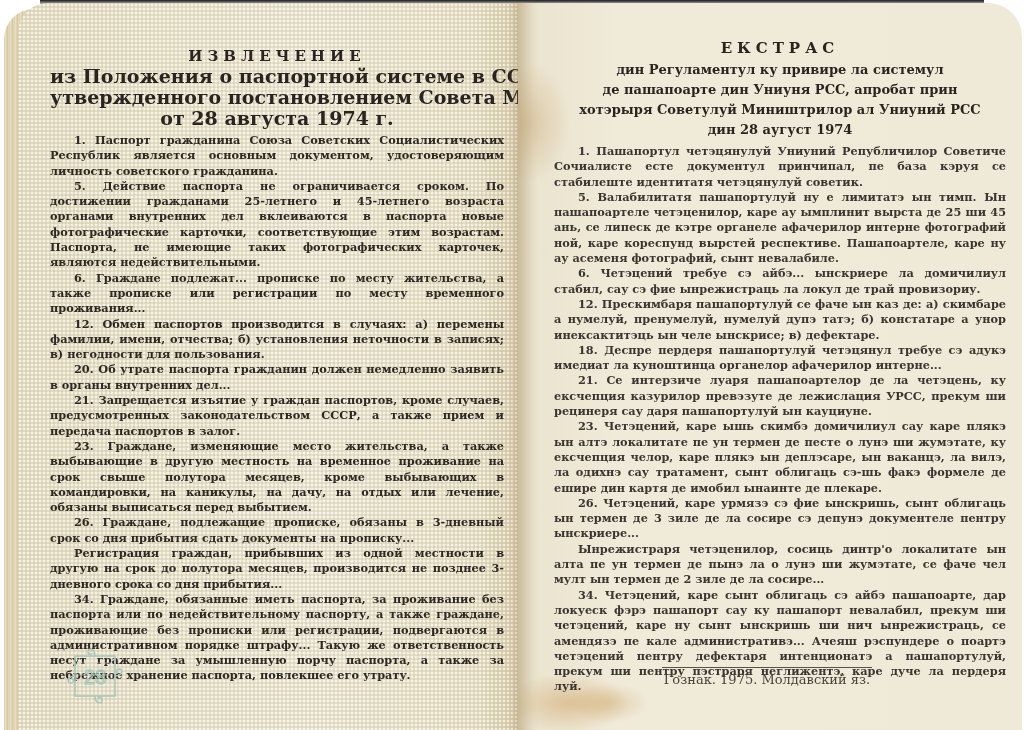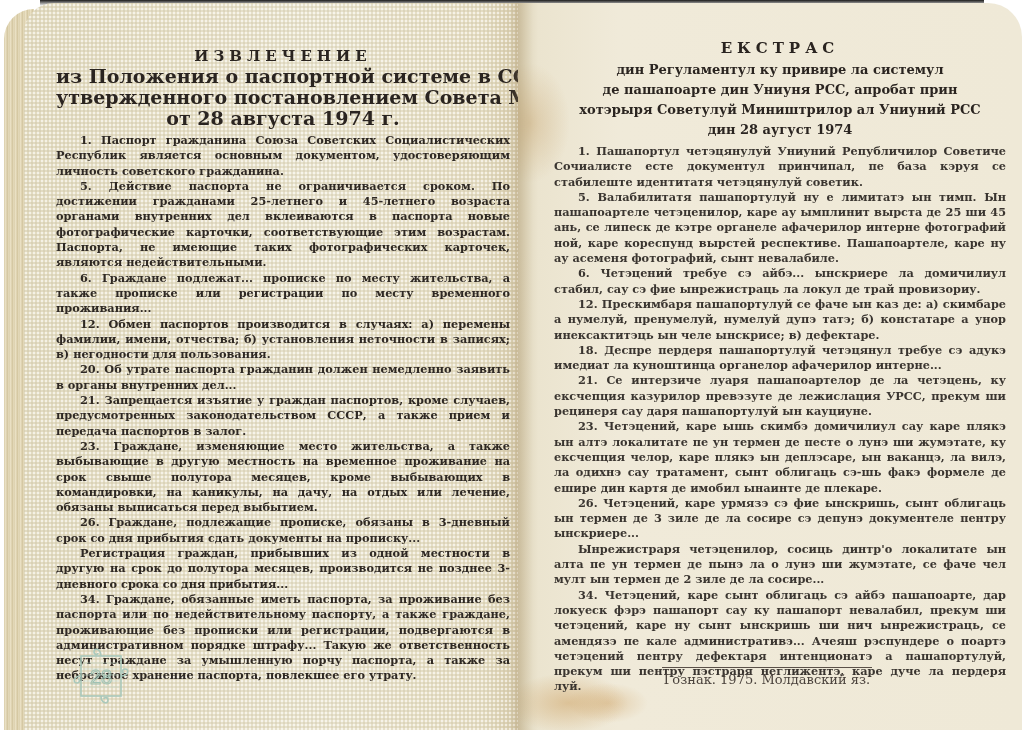--- a/index.html
+++ b/index.html
@@ -20,21 +20,21 @@
     position: absolute; left: 0; top: 6px; width: 30px; height: 721px;
     border-radius: 34px 0 0 0;
     background: repeating-linear-gradient(90deg, #d9cda9 0px, #efe6cc 2px, #cfc199 3px, #e8dec1 5px);
   }
   .page {
     position: absolute; top: 0; height: 727px;
     box-sizing: border-box;
     color: #2b2520;
   }
   .page-left {
-    left: 20px; width: 500px;
+    left: 14px; width: 500px;
     border-radius: 30px 0 0 0;
     background-color: #ebe5cf;
     background-image:
       radial-gradient(circle at 50% 50%, rgba(255,255,255,0.55) 0 1.1px, rgba(0,0,0,0) 1.6px),
       radial-gradient(circle at 50% 50%, rgba(190,182,150,0.35) 0 1.2px, rgba(0,0,0,0) 1.8px),
       linear-gradient(90deg, #e6dfc6 0%, #ede7d3 60%, #e8e0c7 92%, #d8cbaa 100%);
     background-size: 4px 4px, 4px 4px, 100% 100%;
     background-position: 0 0, 2px 2px, 0 0;
   }
   .page-right {

